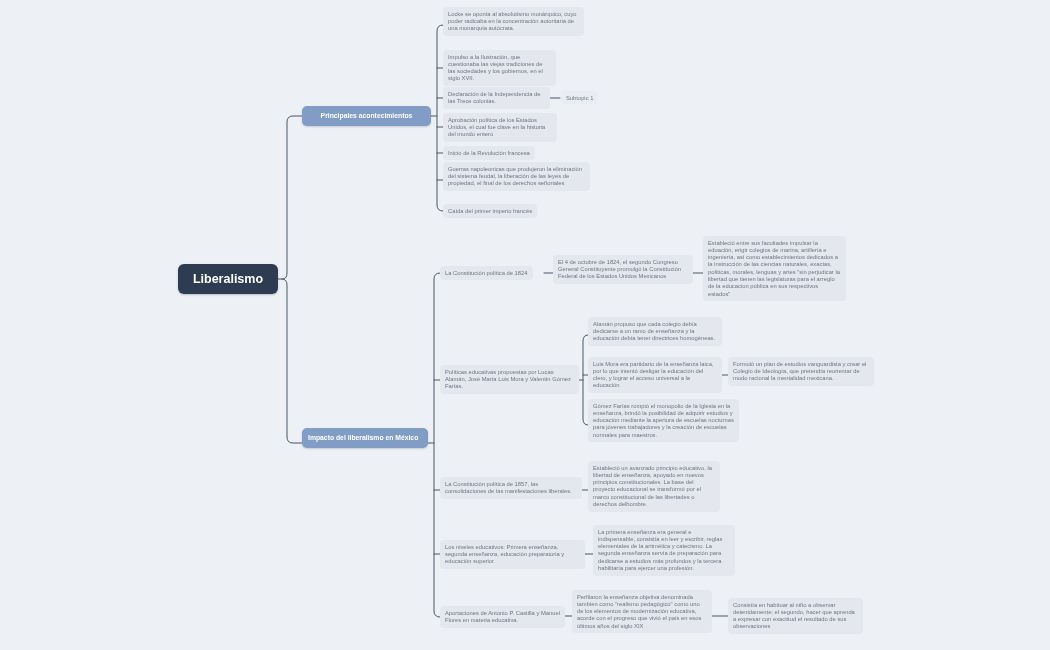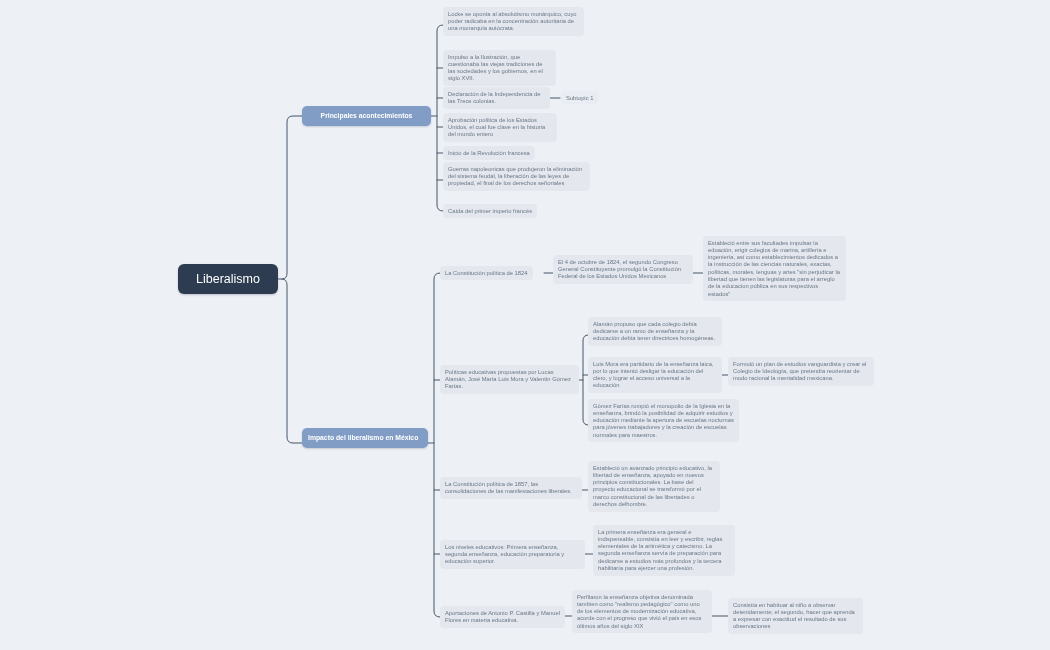--- a/index.html
+++ b/index.html
@@ -27,21 +27,21 @@
     stroke-linecap:round;
   }
   .node{
     position:absolute;
     box-sizing:border-box;
     cursor:default;
   }
   .root-node{
     background:var(--root_bg,#2d3c50);
     color:var(--node_text_light,#fff);
-    font-weight:normal;
+    font-weight:bold;
     font-size:12.5px;
     line-height:16px;
     width:100px;
     padding:7px 0;
     text-align:center;
     border-radius:6px;
     white-space:nowrap;
     box-shadow:0 1px 2px rgba(40,55,75,.25);
   }
   .branch{

